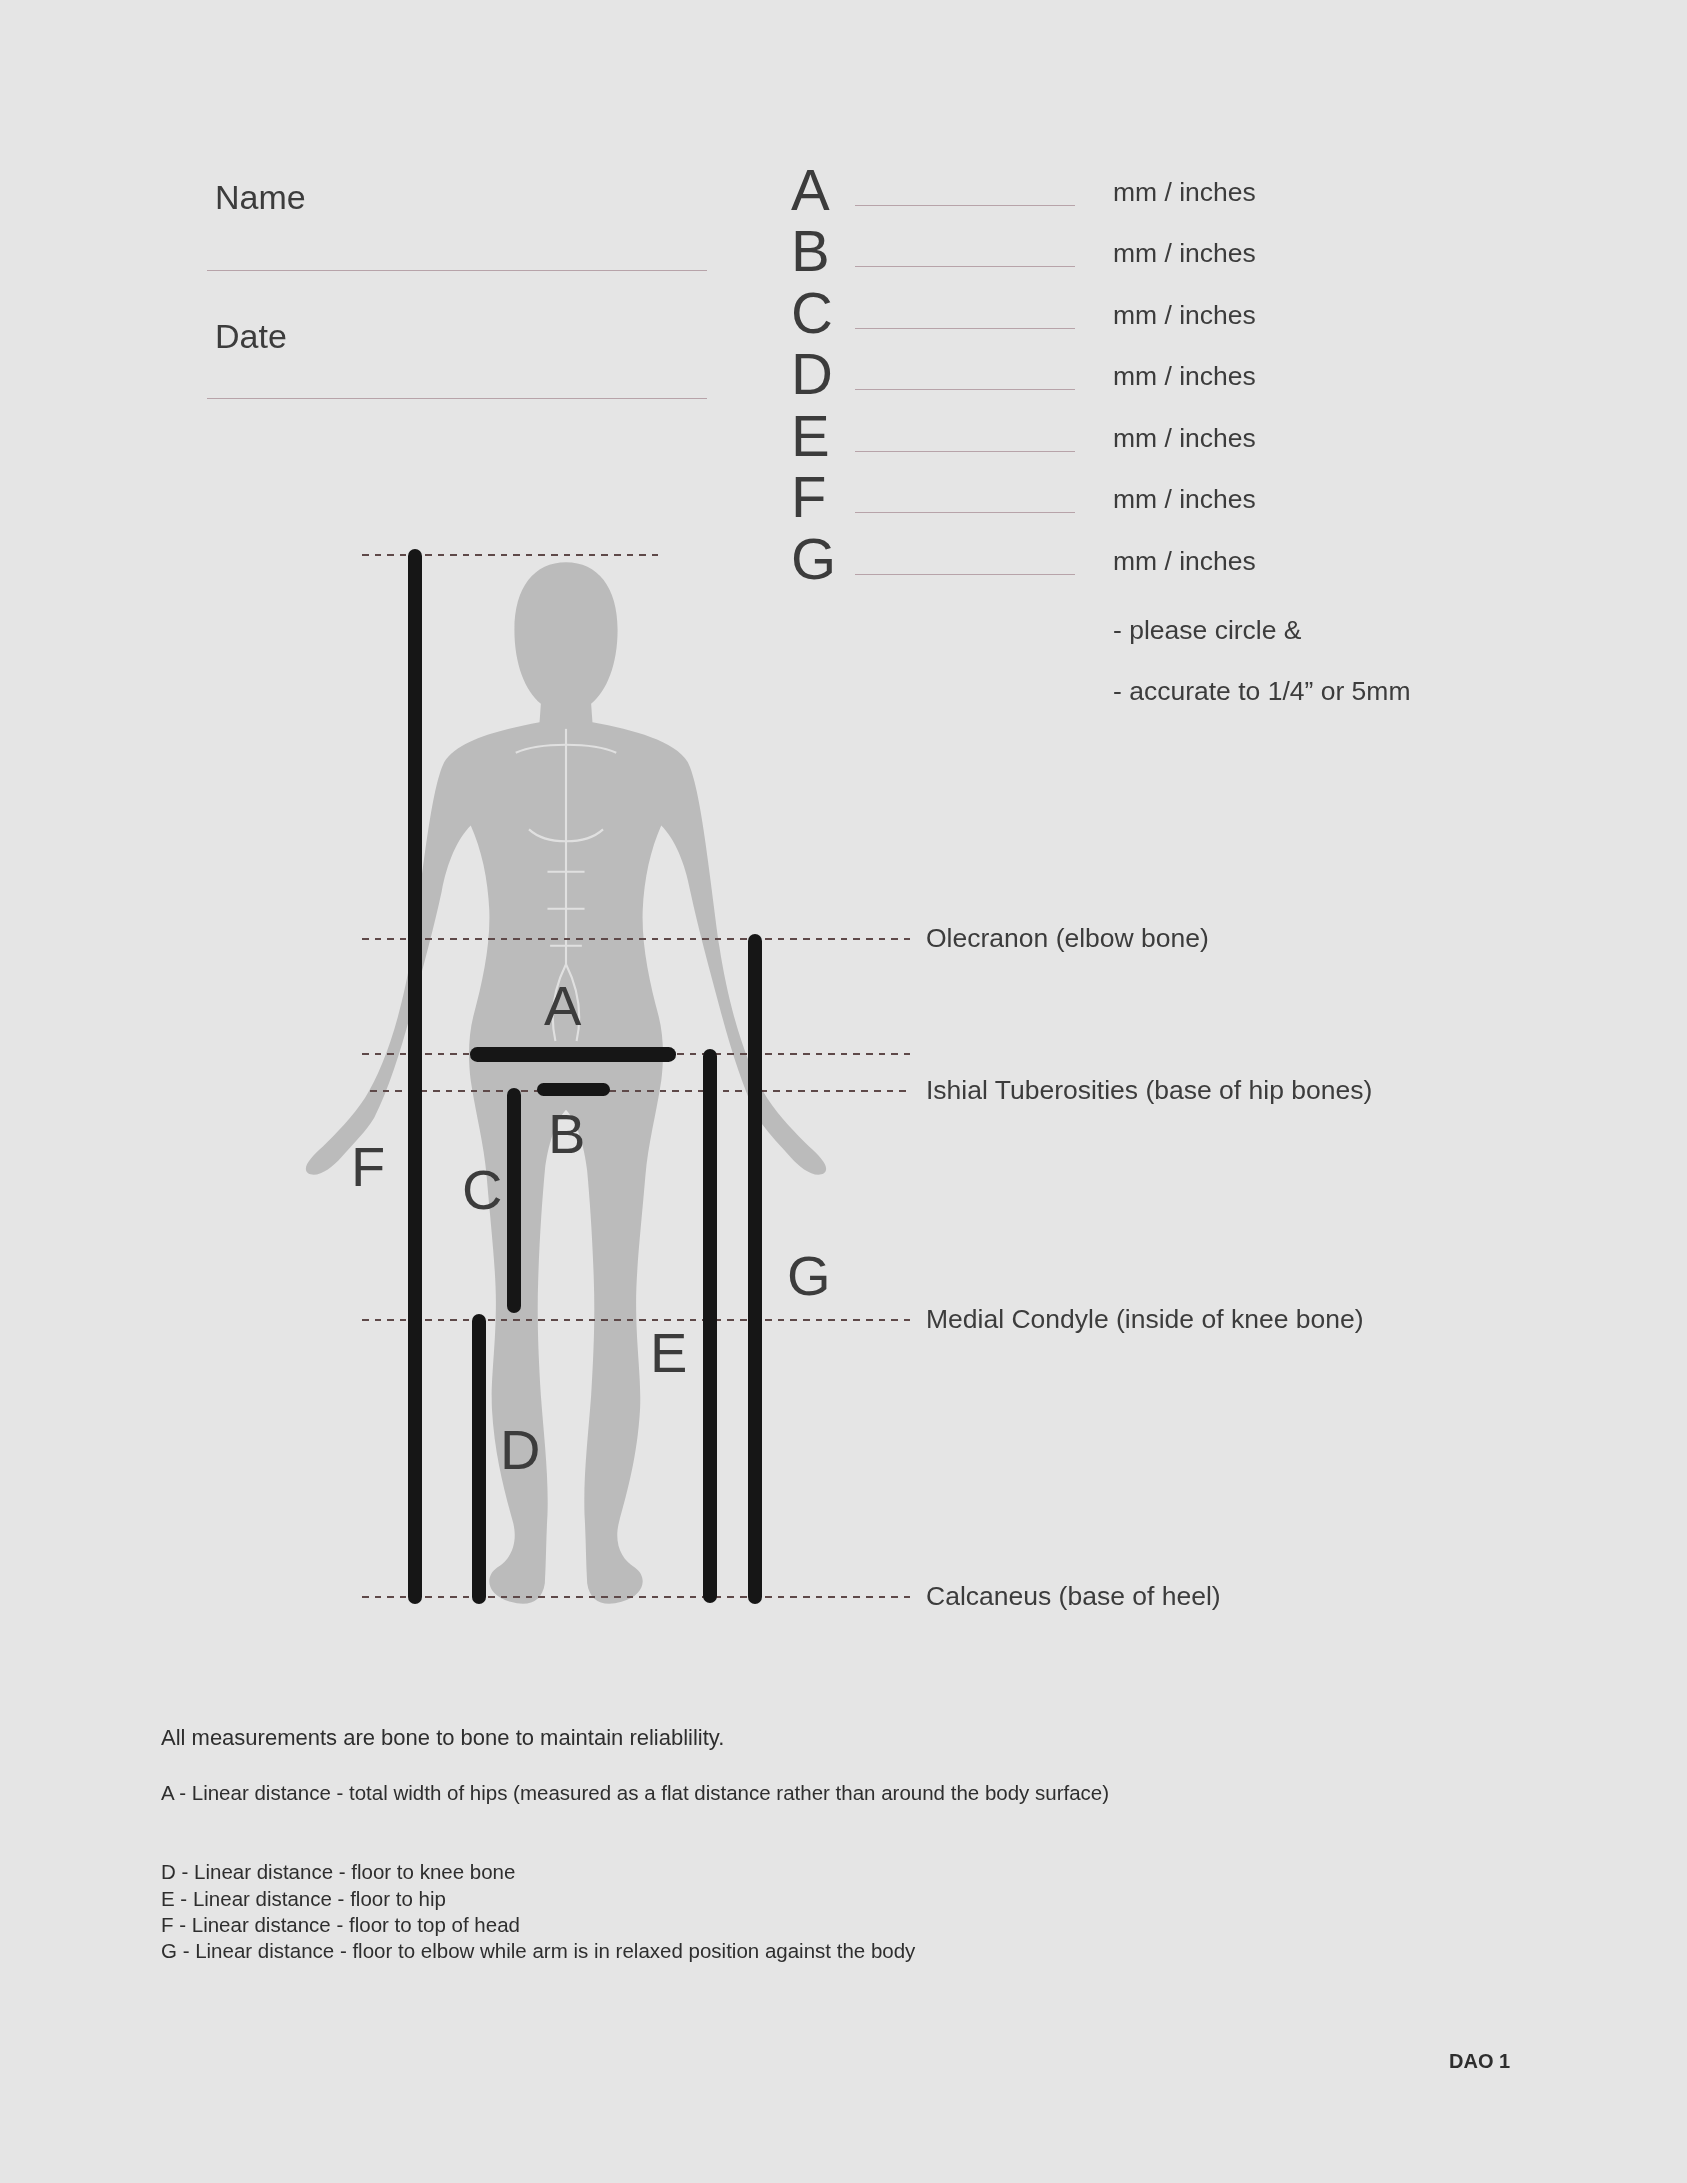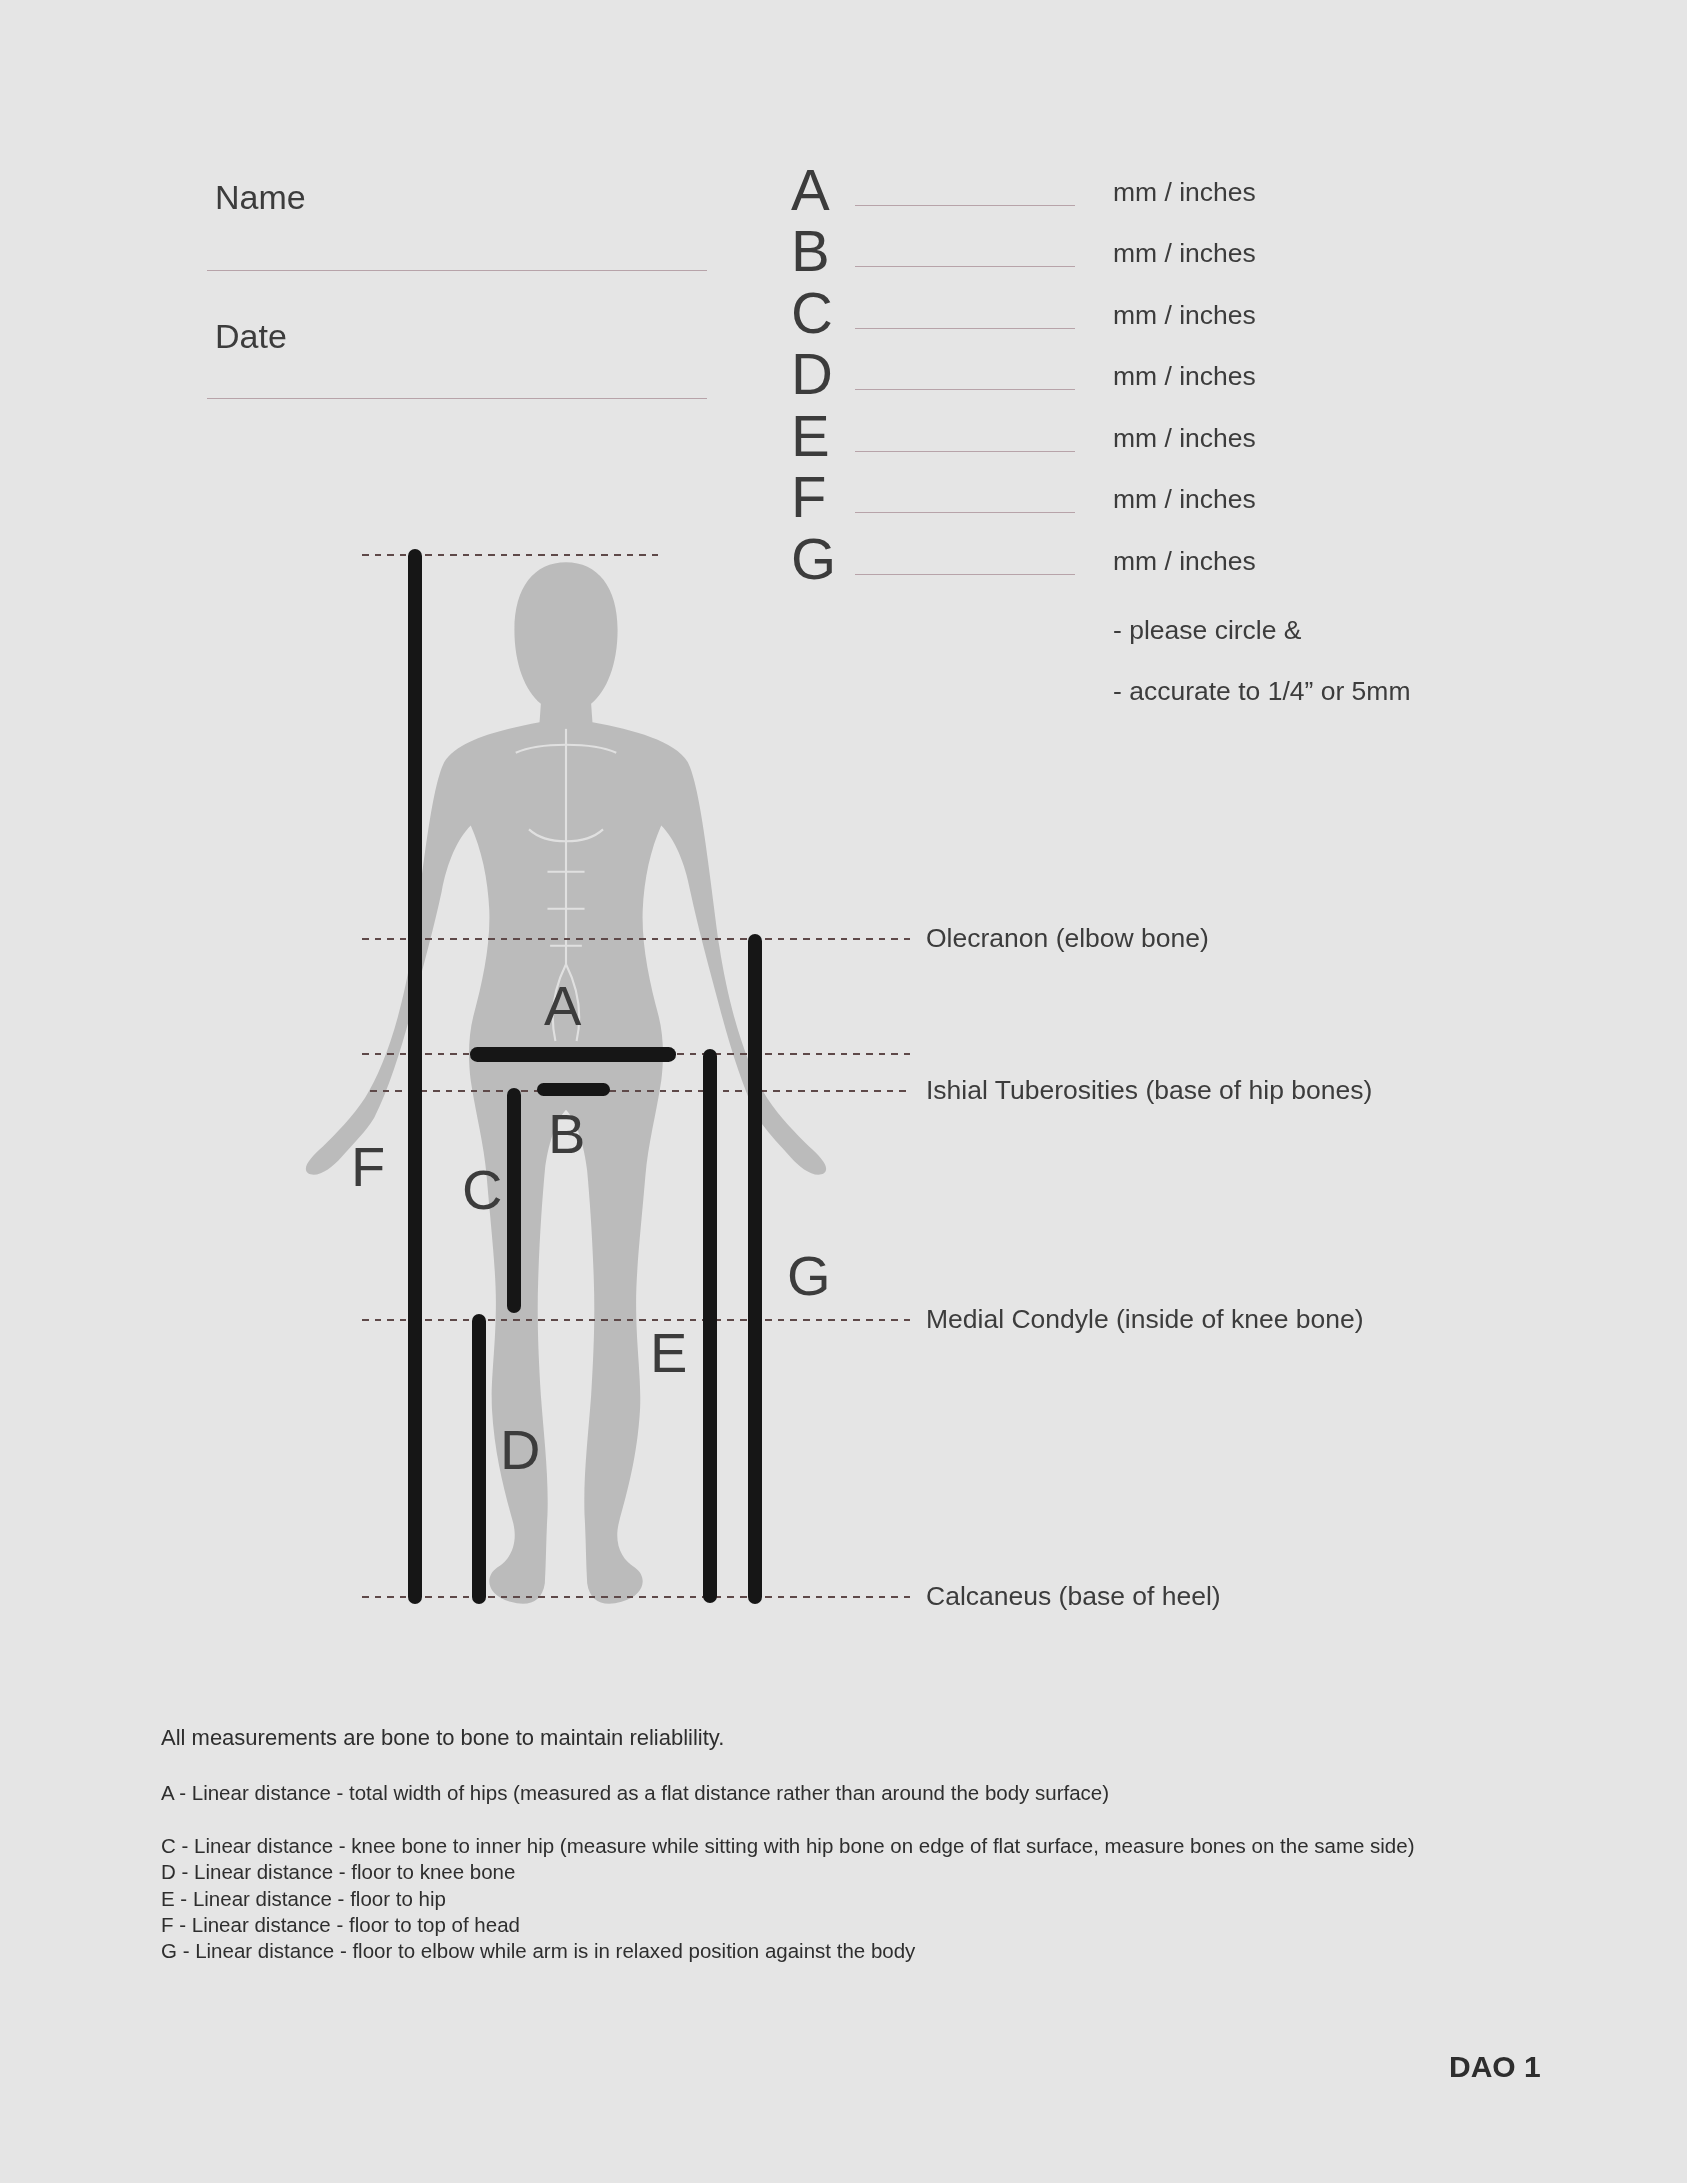--- a/index.html
+++ b/index.html
@@ -20,21 +20,21 @@
   
   .dash { position:absolute; height:2px; z-index:2;
     background:repeating-linear-gradient(90deg,#5e4949 0 6.6px,transparent 6.6px 12.6px); }
   .bar { position:absolute; background:#161616; border-radius:7.3px; z-index:3; }
   .bar-label { position:absolute; font-size:56px; line-height:56px; color:#3c3c3c; z-index:4; }
   .anat-label { position:absolute; left:926px; font-size:26.5px; line-height:32px; color:#3c3c3c; z-index:4; white-space:pre; }
   .figure-svg { position:absolute; z-index:1; }
   
   .legend-intro { position:absolute; left:161px; top:1725px; font-size:22px; line-height:26.5px; color:#2e2e2e; white-space:pre; }
   .legend-item { position:absolute; left:161px; font-size:20.5px; line-height:26.5px; color:#2e2e2e; white-space:pre; }
-  .footer { position:absolute; left:1449px; top:2050px; font-size:30px; font-weight:bold; color:#2e2e2e; }
+  .footer { position:absolute; left:1449px; top:2050px; font-size:20px; font-weight:bold; color:#2e2e2e; }
 </style>
 </head>
 <body>
 
 <div class="page">
 
   <div class="abs hdr-label" style="left:215px; top:177px;">Name</div>
   <div class="fill-line" style="left:207px; top:270px; width:500px;"></div>
   <div class="abs hdr-label" style="left:215px; top:316px;">Date</div>
   <div class="fill-line" style="left:207px; top:398px; width:500px;"></div>
@@ -143,21 +143,20 @@
   <span class="bar-label" style="left:351px;  top:1139px;">F</span>
   <span class="bar-label" style="left:787px; top:1248px;">G</span>
 
   <span class="anat-label" style="top:922px;">Olecranon (elbow bone)</span>
   <span class="anat-label" style="top:1074px;">Ishial Tuberosities (base of hip bones)</span>
   <span class="anat-label" style="top:1303px;">Medial Condyle (inside of knee bone)</span>
   <span class="anat-label" style="top:1580px;">Calcaneus (base of heel)</span>
 
   <div class="legend-intro">All measurements are bone to bone to maintain reliablility.</div>
   <div class="legend-item" style="top:1780px;">A - Linear distance - total width of hips (measured as a flat distance rather than around the body surface)</div>
-  <div class="legend-item" style="top:1833px;">C - Linear distance - knee bone to inner hip (measure while sitting with hip bone on edge of flat surface, measure bones on the same side)</div>
   <div class="legend-item" style="top:1859px;">D - Linear distance - floor to knee bone</div>
   <div class="legend-item" style="top:1886px;">E - Linear distance - floor to hip</div>
   <div class="legend-item" style="top:1912px;">F - Linear distance - floor to top of head</div>
   <div class="legend-item" style="top:1938px;">G - Linear distance - floor to elbow while arm is in relaxed position against the body</div>
 
   <div class="footer">DAO 1</div>
 
 </div>
 
 

